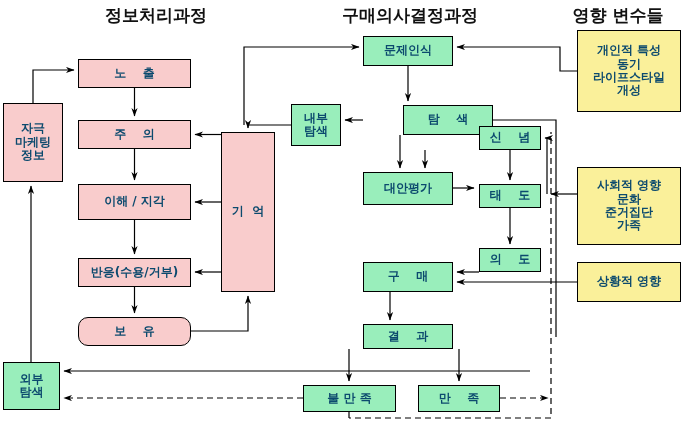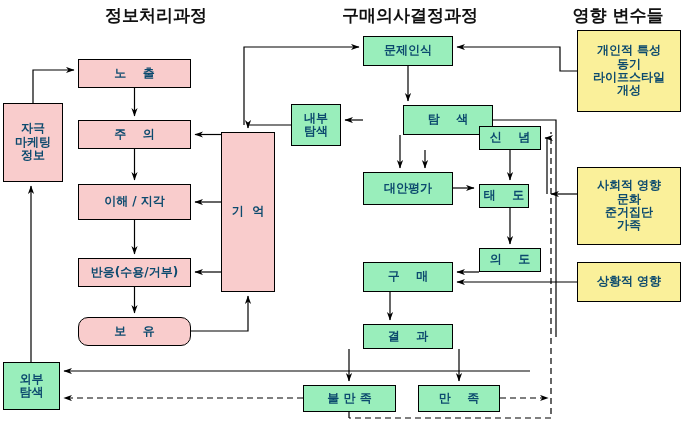--- a/index.html
+++ b/index.html
@@ -162,21 +162,21 @@
   </div>
 
   <div class="box green" style="left:363px;top:324px;width:90px;height:25px;">
     <span class="ln">결    과</span>
   </div>
 
   <div class="box green" style="left:479px;top:126px;width:62px;height:24px;">
     <span class="ln">신    념</span>
   </div>
 
-  <div class="box green" style="left:479px;top:184px;width:50px;height:24px;">
+  <div class="box green" style="left:479px;top:184px;width:62px;height:24px;">
     <span class="ln">태    도</span>
   </div>
 
   <div class="box green" style="left:479px;top:248px;width:62px;height:24px;text-align:center;">
     <span class="ln">의    도</span>
   </div>
 
   <div class="box green" style="left:303px;top:385px;width:93px;height:27px;">
     <span class="ln">불 만 족</span>
   </div>

